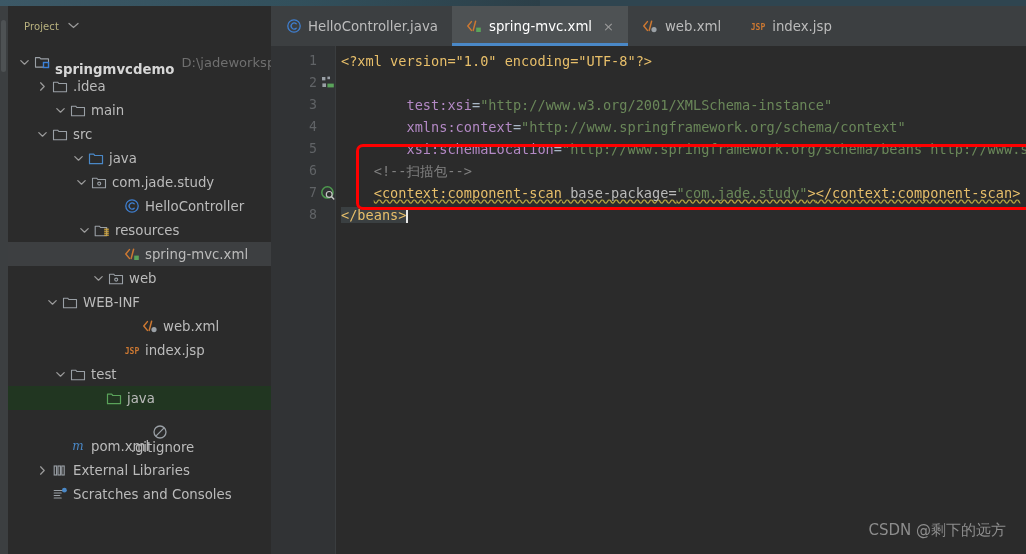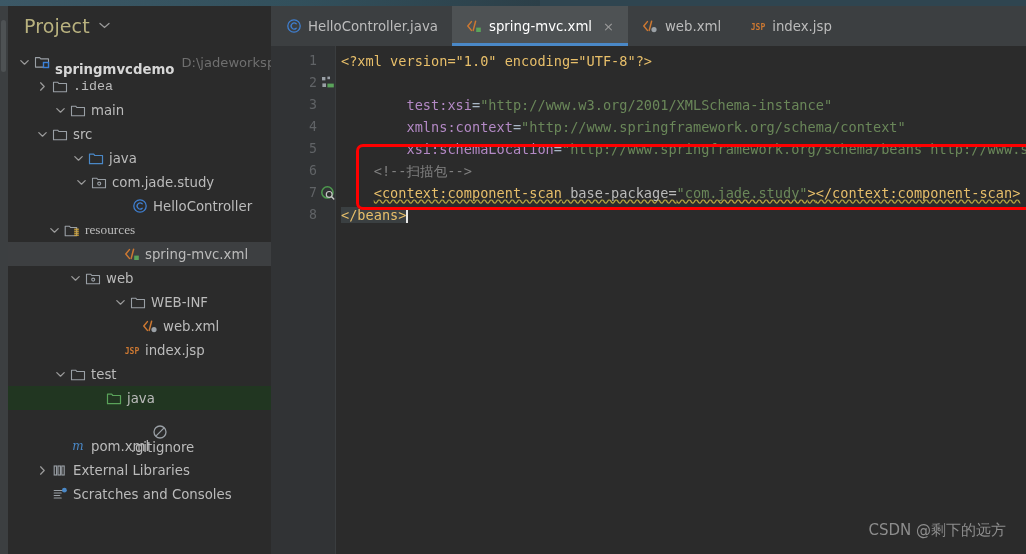--- a/index.html
+++ b/index.html
@@ -17,21 +17,21 @@
                        background: linear-gradient(90deg,#3c5866 0%,#32505c 55%,#2c3f48 100%); }
 
   
   .left-rail { position: absolute; left: 0; top: 6px; width: 8px; height: 548px; background: #3c3f41; }
   .left-rail .handle { position: absolute; left: 1px; top: 14px; width: 5px; height: 52px;
                        background: #4e5254; border-radius: 3px; }
 
   
   .sidebar { position: absolute; left: 8px; top: 6px; width: 263px; height: 548px; background: #2b2b2b; }
   .sidebar-header { height: 40px; display: flex; align-items: center; padding-left: 16px; }
-  .sidebar-title { color: #b9b27f; font-size: 19px; letter-spacing: .1px; }
+  .sidebar-title { color: #b9b27f; font-size: 10px; letter-spacing: .1px; }
   .chev-small { margin-left: 9px; color: #9a9a9a; font-size: 9px; line-height: 1; }
 
   .tree { padding-top: 4px; }
   .tree-row { position: relative; height: 24px; display: flex; align-items: center;
               color: #bbbbbb; font-size: 13.3px; white-space: nowrap; }
   .tree-row.sel { background: #3d3f41; }
   .tree-row.green { background: #213621; }
   .twisty { width: 13px; height: 13px; flex: 0 0 13px; margin-right: 2px;
             display: flex; align-items: center; justify-content: center; color: #9b9b9b; }
   .twisty svg { display: block; }
@@ -117,21 +117,21 @@
             </span>
             <span class="ico">
               <svg width="16" height="16" viewBox="0 0 16 16">
                 <path d="M1.5 3.6h4.2l1.1 1.3h7.7v8.2h-13z" fill="none" stroke="#9aa0a6" stroke-width="1.1" stroke-linejoin="round"></path>
                 <rect x="9.5" y="8.5" width="5" height="5" fill="#2b2b2b" stroke="#3b80d8" stroke-width="1.4"></rect>
               </svg>
             </span>
             <span class="lbl-bold">springmvcdemo</span>
             <span class="path-dim">D:\jadeworkspac</span>
           </div>
-          <div class="tree-row" style="padding-left: 28px; font-family: Liberation Mono, monospace;">
+          <div class="tree-row" style="padding-left: 28px;">
             <span class="twisty">
               <svg width="11" height="11" viewBox="0 0 11 11">
                 <path d="M3.6 1.8 7.2 5.5 3.6 9.2" stroke="#9b9b9b" stroke-width="1.25" fill="none" stroke-linecap="round" stroke-linejoin="round"></path>
               </svg>
             </span>
             <span class="ico">
               <svg width="16" height="16" viewBox="0 0 16 16">
                 <path d="M1.5 4.2h4.2l1.1 1.3h7.7v8.2h-13z" fill="none" stroke="#9aa0a6" stroke-width="1.1" stroke-linejoin="round"></path>
               </svg>
             </span>
@@ -183,31 +183,31 @@
               </svg>
             </span>
             <span class="ico">
               <svg width="16" height="16" viewBox="0 0 16 16">
                 <path d="M1.5 4.2h4.2l1.1 1.3h7.7v8.2h-13z" fill="none" stroke="#9aa0a6" stroke-width="1.1" stroke-linejoin="round"></path>
                 <circle cx="8.2" cy="9.6" r="1.5" fill="none" stroke="#9aa0a6" stroke-width="1.1"></circle>
               </svg>
             </span>
             <span>com.jade.study</span>
           </div>
-          <div class="tree-row" style="padding-left: 100px; margin-left: 8px;">
+          <div class="tree-row" style="padding-left: 100px;">
             <span class="twisty"></span>
             <span class="ico">
               <svg width="16" height="16" viewBox="0 0 16 16">
                 <circle cx="8" cy="8" r="6.2" fill="none" stroke="#3f7fd0" stroke-width="1.3"></circle>
                 <path d="M10.2 5.8a3 3 0 1 0 0 4.4" fill="none" stroke="#3f7fd0" stroke-width="1.3" stroke-linecap="round"></path>
               </svg>
             </span>
             <span>HelloController</span>
           </div>
-          <div class="tree-row" style="padding-left: 40px; font-family: Liberation Serif, serif;">
+          <div class="tree-row" style="padding-left: 70px;">
             <span class="twisty">
               <svg width="11" height="11" viewBox="0 0 11 11">
                 <path d="M1.8 3.6 5.5 7.2 9.2 3.6" stroke="#9b9b9b" stroke-width="1.25" fill="none" stroke-linecap="round" stroke-linejoin="round"></path>
               </svg>
             </span>
             <span class="ico">
               <svg width="16" height="16" viewBox="0 0 16 16">
                 <path d="M1.2 4.2h4.2l1.1 1.3h6.2v8.2h-11.5z" fill="none" stroke="#9aa0a6" stroke-width="1.1" stroke-linejoin="round"></path>
                 <rect x="10.2" y="6.6" width="4.6" height="1.2" fill="#d6a838"></rect>
                 <rect x="10.2" y="8.6" width="4.6" height="1.2" fill="#d6a838"></rect>
@@ -221,35 +221,35 @@
             <span class="twisty"></span>
             <span class="ico">
               <svg width="16" height="16" viewBox="0 0 16 16">
                 <path d="M5.4 3.6 1.8 8l3.6 4.4" fill="none" stroke="#cc7832" stroke-width="1.5" stroke-linecap="round" stroke-linejoin="round"></path>
                 <path d="M9.6 3.3 7.2 12.4" fill="none" stroke="#cc7832" stroke-width="1.5" stroke-linecap="round"></path>
                 <path d="M10.2 9.6h4.6v4.4h-4.6z" fill="#5aa35a"></path>
               </svg>
             </span>
             <span>spring-mvc.xml</span>
           </div>
-          <div class="tree-row" style="padding-left: 61px;">
+          <div class="tree-row" style="padding-left: 84px;">
             <span class="twisty">
               <svg width="11" height="11" viewBox="0 0 11 11">
                 <path d="M1.8 3.6 5.5 7.2 9.2 3.6" stroke="#9b9b9b" stroke-width="1.25" fill="none" stroke-linecap="round" stroke-linejoin="round"></path>
               </svg>
             </span>
             <span class="ico">
               <svg width="16" height="16" viewBox="0 0 16 16">
                 <path d="M1.5 4.2h4.2l1.1 1.3h7.7v8.2h-13z" fill="none" stroke="#9aa0a6" stroke-width="1.1" stroke-linejoin="round"></path>
                 <circle cx="8.2" cy="9.6" r="1.5" fill="none" stroke="#9aa0a6" stroke-width="1.1"></circle>
               </svg>
             </span>
             <span>web</span>
           </div>
-          <div class="tree-row" style="padding-left: 106px;">
+          <div class="tree-row" style="padding-left: 38px;">
             <span class="twisty">
               <svg width="11" height="11" viewBox="0 0 11 11">
                 <path d="M1.8 3.6 5.5 7.2 9.2 3.6" stroke="#9b9b9b" stroke-width="1.25" fill="none" stroke-linecap="round" stroke-linejoin="round"></path>
               </svg>
             </span>
             <span class="ico">
               <svg width="16" height="16" viewBox="0 0 16 16">
                 <path d="M1.5 4.2h4.2l1.1 1.3h7.7v8.2h-13z" fill="none" stroke="#9aa0a6" stroke-width="1.1" stroke-linejoin="round"></path>
               </svg>
             </span>

